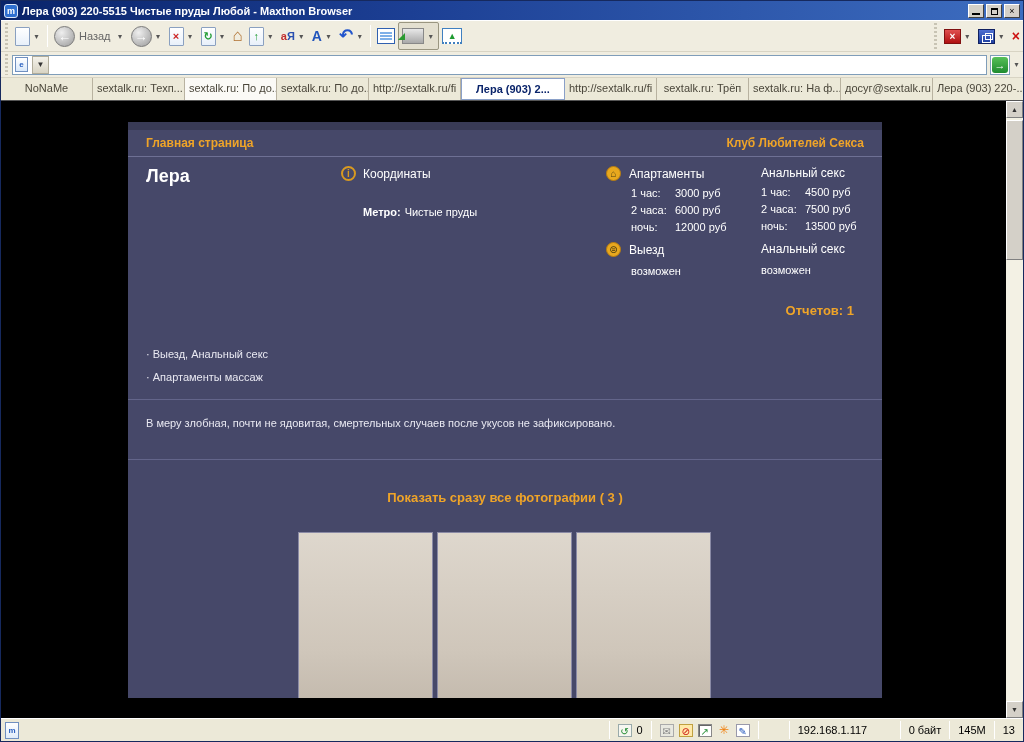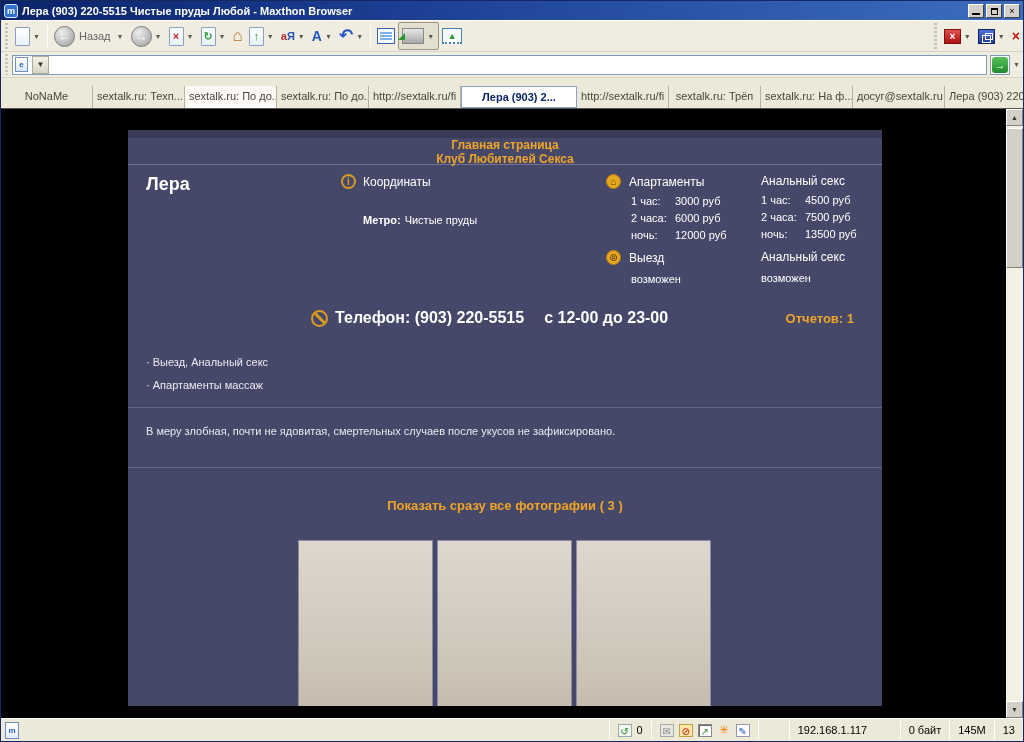--- a/index.html
+++ b/index.html
@@ -49,30 +49,30 @@
   
   .addressbar { height:26px; display:flex; align-items:center; background:#f0ede0; border-bottom:1px solid #d8d4c4; flex:none; padding-right:2px; }
   .url-field { flex:1; height:20px; background:#fff; border:1px solid #7f9db9; display:flex; align-items:center; padding-left:2px; }
   .url-ico { width:13px; height:15px; background:linear-gradient(180deg,#fff,#d8e8fa); border:1px solid #7090c0; font-size:8px; color:#2a60c0; text-align:center; line-height:14px; font-weight:bold; margin-right:4px; }
   .url-text { flex:1; font-size:11px; color:#000; white-space:nowrap; overflow:hidden; }
   .combo-dd { width:17px; height:18px; background:linear-gradient(180deg,#f4f2ea,#d8d4c4); border:1px solid #b0ac9a; text-align:center; font-size:8px; line-height:16px; color:#333; }
   .go-btn { width:20px; height:20px; background:#fff; border:1px solid #7f9db9; margin-left:3px; text-align:center; }
   .go-btn span { display:inline-block; width:16px; height:16px; margin-top:1px; background:linear-gradient(180deg,#58c058,#1f8b2f); border-radius:3px; color:#fff; font-weight:bold; line-height:16px; font-size:11px; }
 
   
-  .tabbar { height:23px; display:flex; background:#ece9d8; border-bottom:1px solid #555; flex:none; overflow:hidden;margin-top:8px; }
+  .tabbar { height:23px; display:flex; background:#ece9d8; border-bottom:1px solid #555; flex:none; overflow:hidden; }
   .tab { width:92px; flex:none; border-right:1px solid #b8b2a0; color:#4a463a; text-align:center; line-height:21px; white-space:nowrap; overflow:hidden; padding:0 4px; font-size:11px; }
   .tab.hl { background:#fbfaf6; }
-  .tab.active { background:#fff; border:1px solid #8aa0c8; width:116px; color:#0a246a; font-weight:bold; }
+  .tab.active { background:#fff; border:1px solid #8aa0c8; width:104px; color:#0a246a; font-weight:bold; }
 
   
   .content { flex:1; background:#000; position:relative; overflow:hidden; }
   .page { position:absolute; left:127px; top:21px; width:754px; height:576px; background:#464869; color:#fff; overflow:hidden; }
   .page-topstrip { position:absolute; left:0; top:0; width:100%; height:8px; background:#393b56; }
-  .page-header { position:absolute; left:0; top:8px; width:100%; height:27px; display:flex; align-items:center; justify-content:space-between; padding:0 18px; border-bottom:1px solid #6e7094;flex-direction:column; }
+  .page-header { position:absolute; left:0; top:8px; width:100%; height:27px; display:flex; align-items:center; justify-content:space-between; padding:0 18px; border-bottom:1px solid #6e7094; }
   .olink { color:#efa428; font-weight:bold; font-size:12px; }
   .hline { position:absolute; left:0; width:100%; height:1px; background:#63658a; }
 
   .pname { position:absolute; left:18px; top:44px; font-size:18px; font-weight:bold; }
   .stats { position:absolute; left:18px; top:80px; }
   .stat-row { display:flex; height:17px; font-size:11px; }
   .stat-row b { width:55px; }
   .blk-title { font-weight:normal; font-size:12px; }
   .gold-disc { width:15px; height:15px; border-radius:50%; border:2px solid #d99a20; color:#d99a20; font-size:10px; font-weight:bold; text-align:center; line-height:11px; display:inline-block; }
   .gold-fill { width:15px; height:15px; border-radius:50%; background:#e8a81e; border:1px solid #b87d10; color:#463a10; font-size:10px; text-align:center; line-height:13px; display:inline-block; }
@@ -311,25 +311,20 @@
           <span class="blk-title">Выезд</span>
         </div>
         <div class="val">возможен</div>
       </div>
 
       <div class="anal2">
         <div class="blk-title">Анальный секс</div>
         <div class="val">возможен</div>
       </div>
 
-      <div class="phone-row">
-        <div class="phone-ico"></div>
-        <span class="phone-text">Телефон: (903) 220-5515</span>
-        <span class="phone-hours">с 12-00 до 23-00</span>
-      </div>
       <div class="reports">Отчетов: 1</div>
 
       <div class="svc" style="top:226px;">· Выезд, Анальный секс</div>
       <div class="svc" style="top:249px;">· Апартаменты массаж</div>
 
       <div class="hline" style="top:277px;"></div>
       <div class="desc">В меру злобная, почти не ядовитая, смертельных случаев после укусов не зафиксировано.</div>
       <div class="hline" style="top:337px;"></div>
 
       <div class="photos-link">Показать сразу все фотографии ( 3 )</div>

